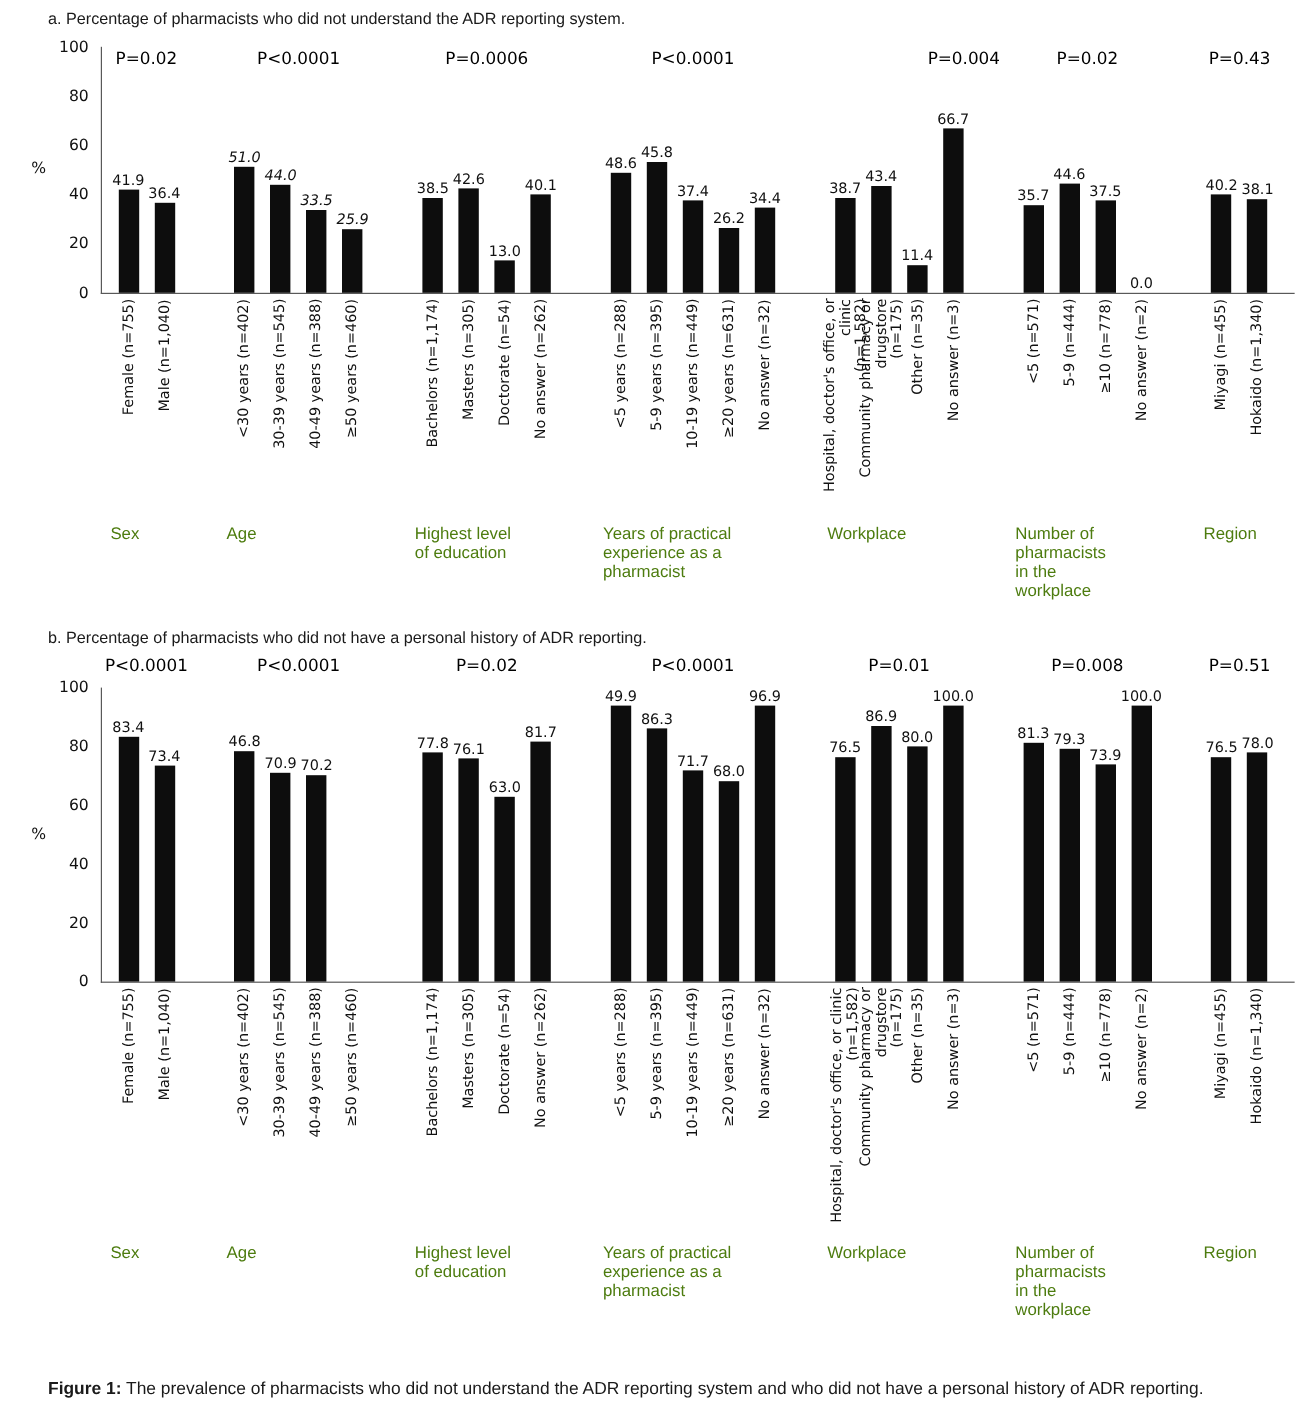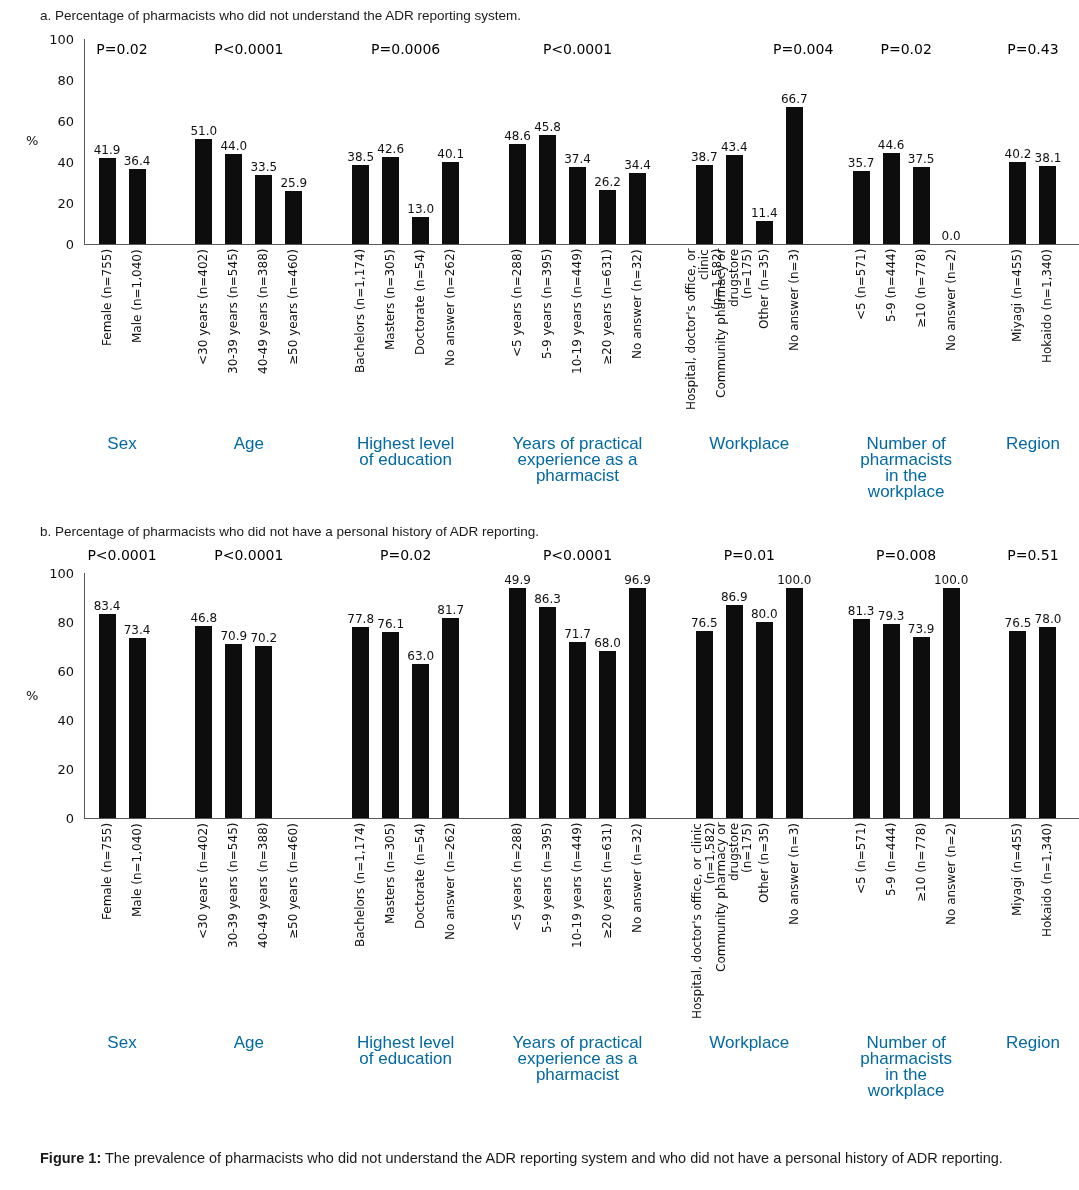--- a/index.html
+++ b/index.html
@@ -15,21 +15,21 @@
   .axisline{position:absolute;left:0;top:0;width:1px;background:#595959;}
   .group{display:flex;flex-direction:column;position:relative;}
   .pval{position:absolute;left:-24px;right:-24px;text-align:center;font-family:"DejaVu Sans",sans-serif;font-size:14px;color:#000;}
   .bars{display:flex;align-items:flex-end;}
   .col{width:30px;height:100%;display:flex;flex-direction:column;align-items:center;justify-content:flex-end;}
   .val{font-family:"DejaVu Sans",sans-serif;font-size:12px;margin-bottom:1px;white-space:nowrap;}
   .bar{width:17px;background:#0d0d0d;}
   .cats{display:flex;}
   .cat{width:30px;display:flex;justify-content:center;padding-top:5px;}
   .cat span{writing-mode:vertical-rl;transform:rotate(180deg);font-family:"DejaVu Sans",sans-serif;font-size:12px;line-height:13px;white-space:pre-line;text-align:end;}
-  .glabel{padding-top:12px;text-align:center;font-size:17px;line-height:16px;white-space:pre-line;color:#0369a1;}
+  .glabel{padding-top:12px;font-size:14px;line-height:16px;white-space:pre-line;color:#4d7c0f;}
   .caption{margin:20px 0 12px 40px;font-size:14.5px;color:#1a1a1a;}
   .caption b{font-weight:bold;}
 </style>
 </head>
 <body>
 
 <div>
 
   <section>
     <div class="panel-title">a. Percentage of pharmacists who did not understand the ADR reporting system.</div>
@@ -63,21 +63,21 @@
                 <span style="height: 172px;">Female (n=755)</span>
               </div>
               <div class="cat">
                 <span style="height: 172px;">Male (n=1,040)</span>
               </div>
             </div>
             <div class="glabel" style="min-height: 80px;">Sex</div>
           </div>
           <div class="group" style="width: 120px;">
             <div class="pval" style="top: 2px;">P&lt;0.0001</div>
-            <div class="bars" style="height: 205px;">
+            <div class="bars" style="height: 205px; font-style: italic;">
               <div class="col">
                 <div class="val">51.0</div>
                 <div class="bar" style="height: 104.55px; background: rgb(13, 13, 13);"></div>
               </div>
               <div class="col">
                 <div class="val">44.0</div>
                 <div class="bar" style="height: 90.2px; background: rgb(13, 13, 13);"></div>
               </div>
               <div class="col">
                 <div class="val">33.5</div>

